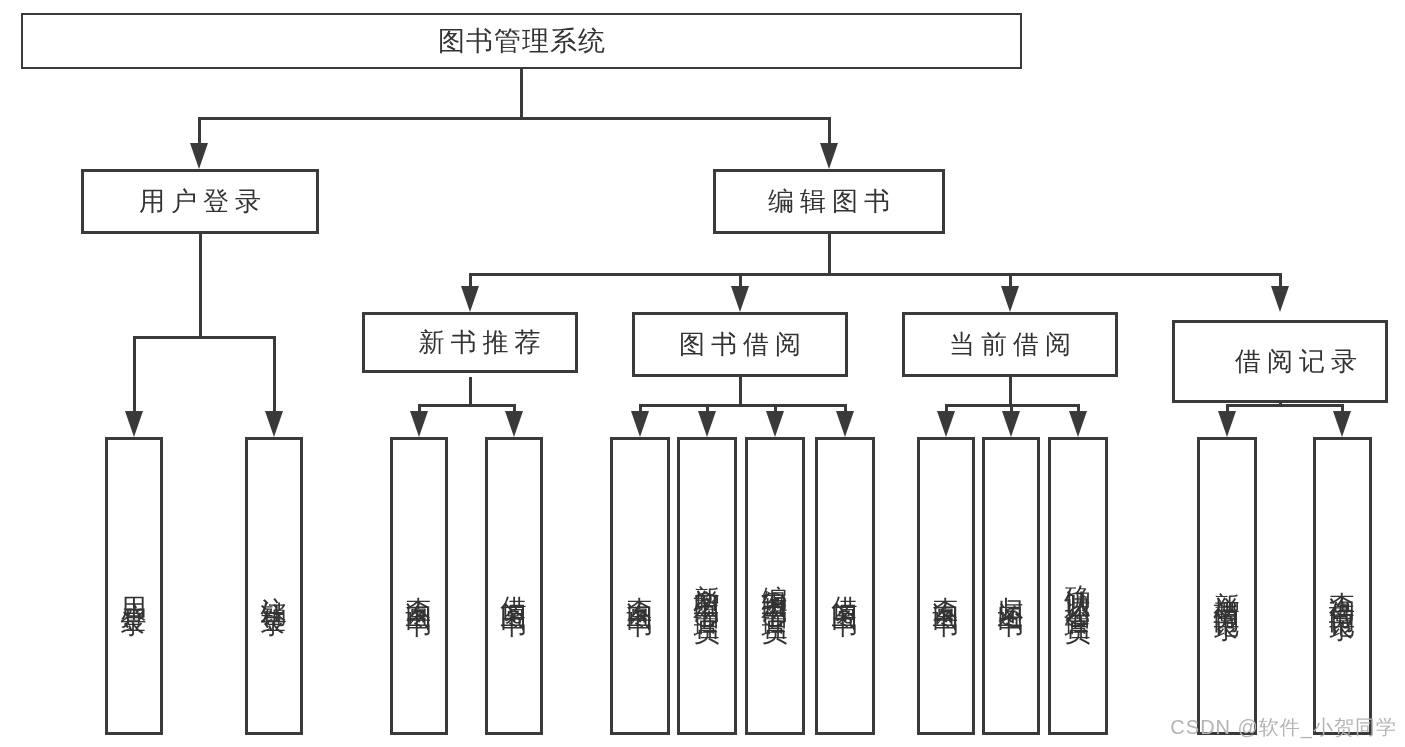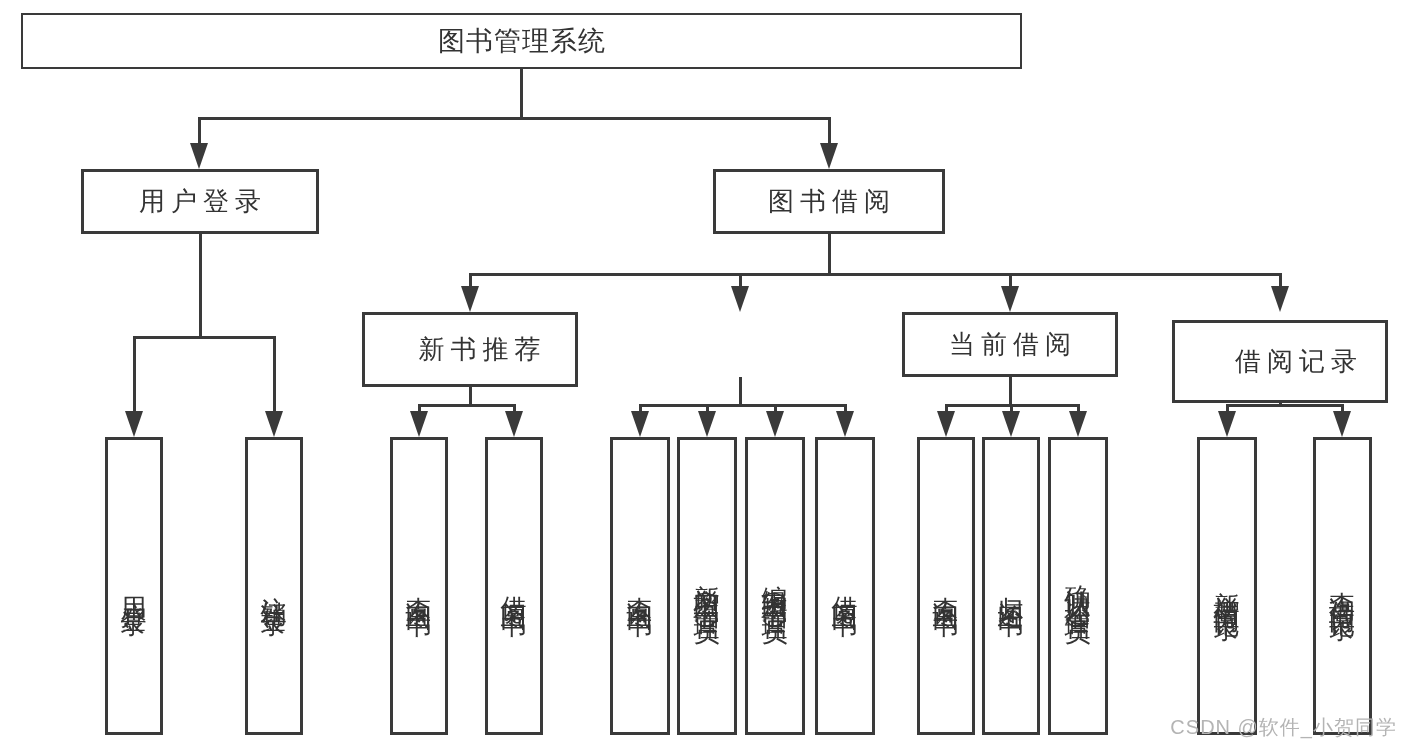--- a/index.html
+++ b/index.html
@@ -129,25 +129,28 @@
   <div class="arrow" style="left:1333px; top:411px;"></div>
 
   <div class="box h root" style="left:21px; top:13px; width:1001px; height:56px;">
     <span>图书管理系统</span>
   </div>
 
   <div class="box h" style="left:81px; top:169px; width:238px; height:65px;">
     <span>用户登录</span>
   </div>
   <div class="box h" style="left:713px; top:169px; width:232px; height:65px;">
+    <span>编辑图书</span>
+  </div>
+
+  <div class="box h" style="left:362px; top:312px; width:216px; height:61px;padding-left:19px;">
+    <span>新书推荐</span>
+  </div>
+  <div class="box h" style="left:632px; top:312px; width:216px; height:65px;">
     <span>图书借阅</span>
-  </div>
-
-  <div class="box h" style="left:362px; top:312px; width:216px; height:75px;padding-left:19px;">
-    <span>新书推荐</span>
   </div>
   <div class="box h" style="left:902px; top:312px; width:216px; height:65px;font-family:Liberation Serif, serif;">
     <span>当前借阅</span>
   </div>
   <div class="box h" style="left:1172px; top:320px; width:216px; height:83px;padding-left:32px;">
     <span>借阅记录</span>
   </div>
 
   <div class="box v" style="left:105px; top:437px; width:58px; height:298px;">
     <span>用户登录</span>

